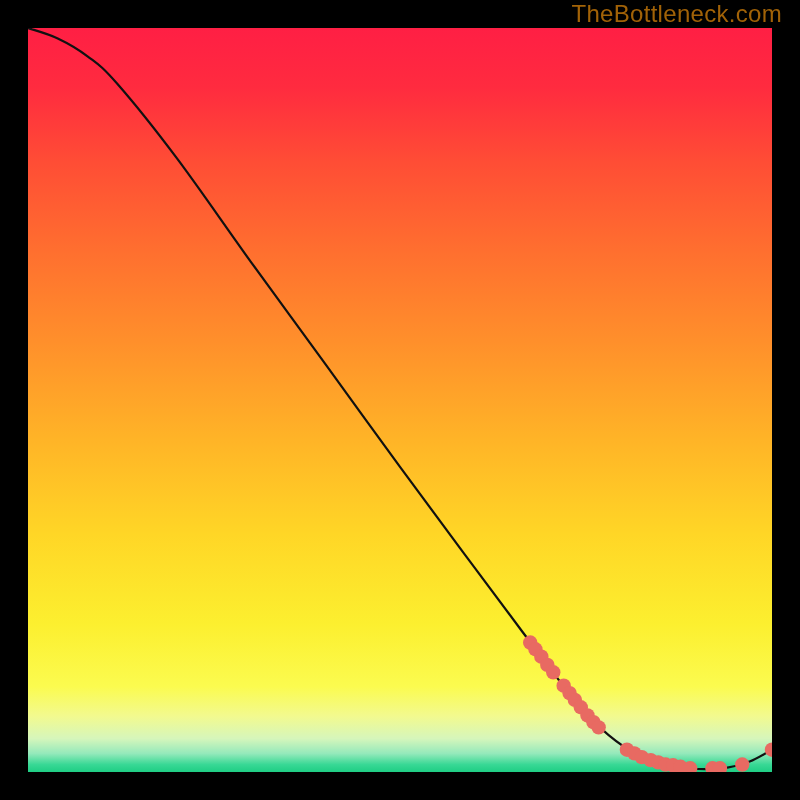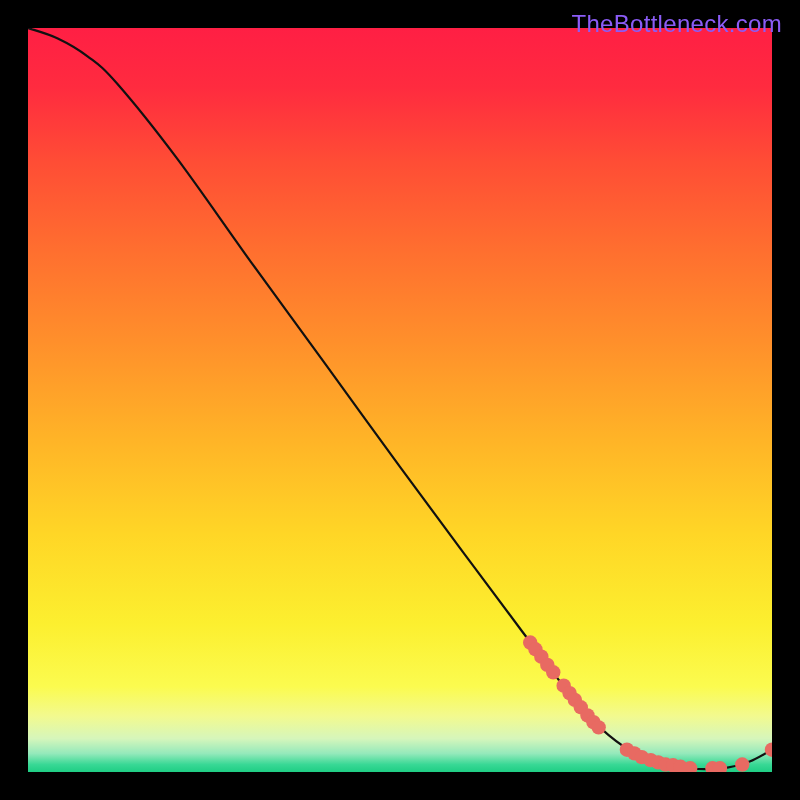--- a/index.html
+++ b/index.html
@@ -6,23 +6,23 @@
   body {
     width: 800px;
     height: 800px;
     background: #000;
     position: relative;
     font-family: Arial, sans-serif;
     overflow: hidden;
   }
   .watermark {
     position: absolute;
-    top: 10px;
+    top: 0;
     right: 18px;
-    color: #8b5cf6;
+    color: #a16207;
     font-size: 24px;
     font-weight: 400;
     z-index: 10;
     letter-spacing: 0.3px;
   }
   .plot {
     position: absolute;
     left: 28px;
     top: 28px;
     width: 744px;

